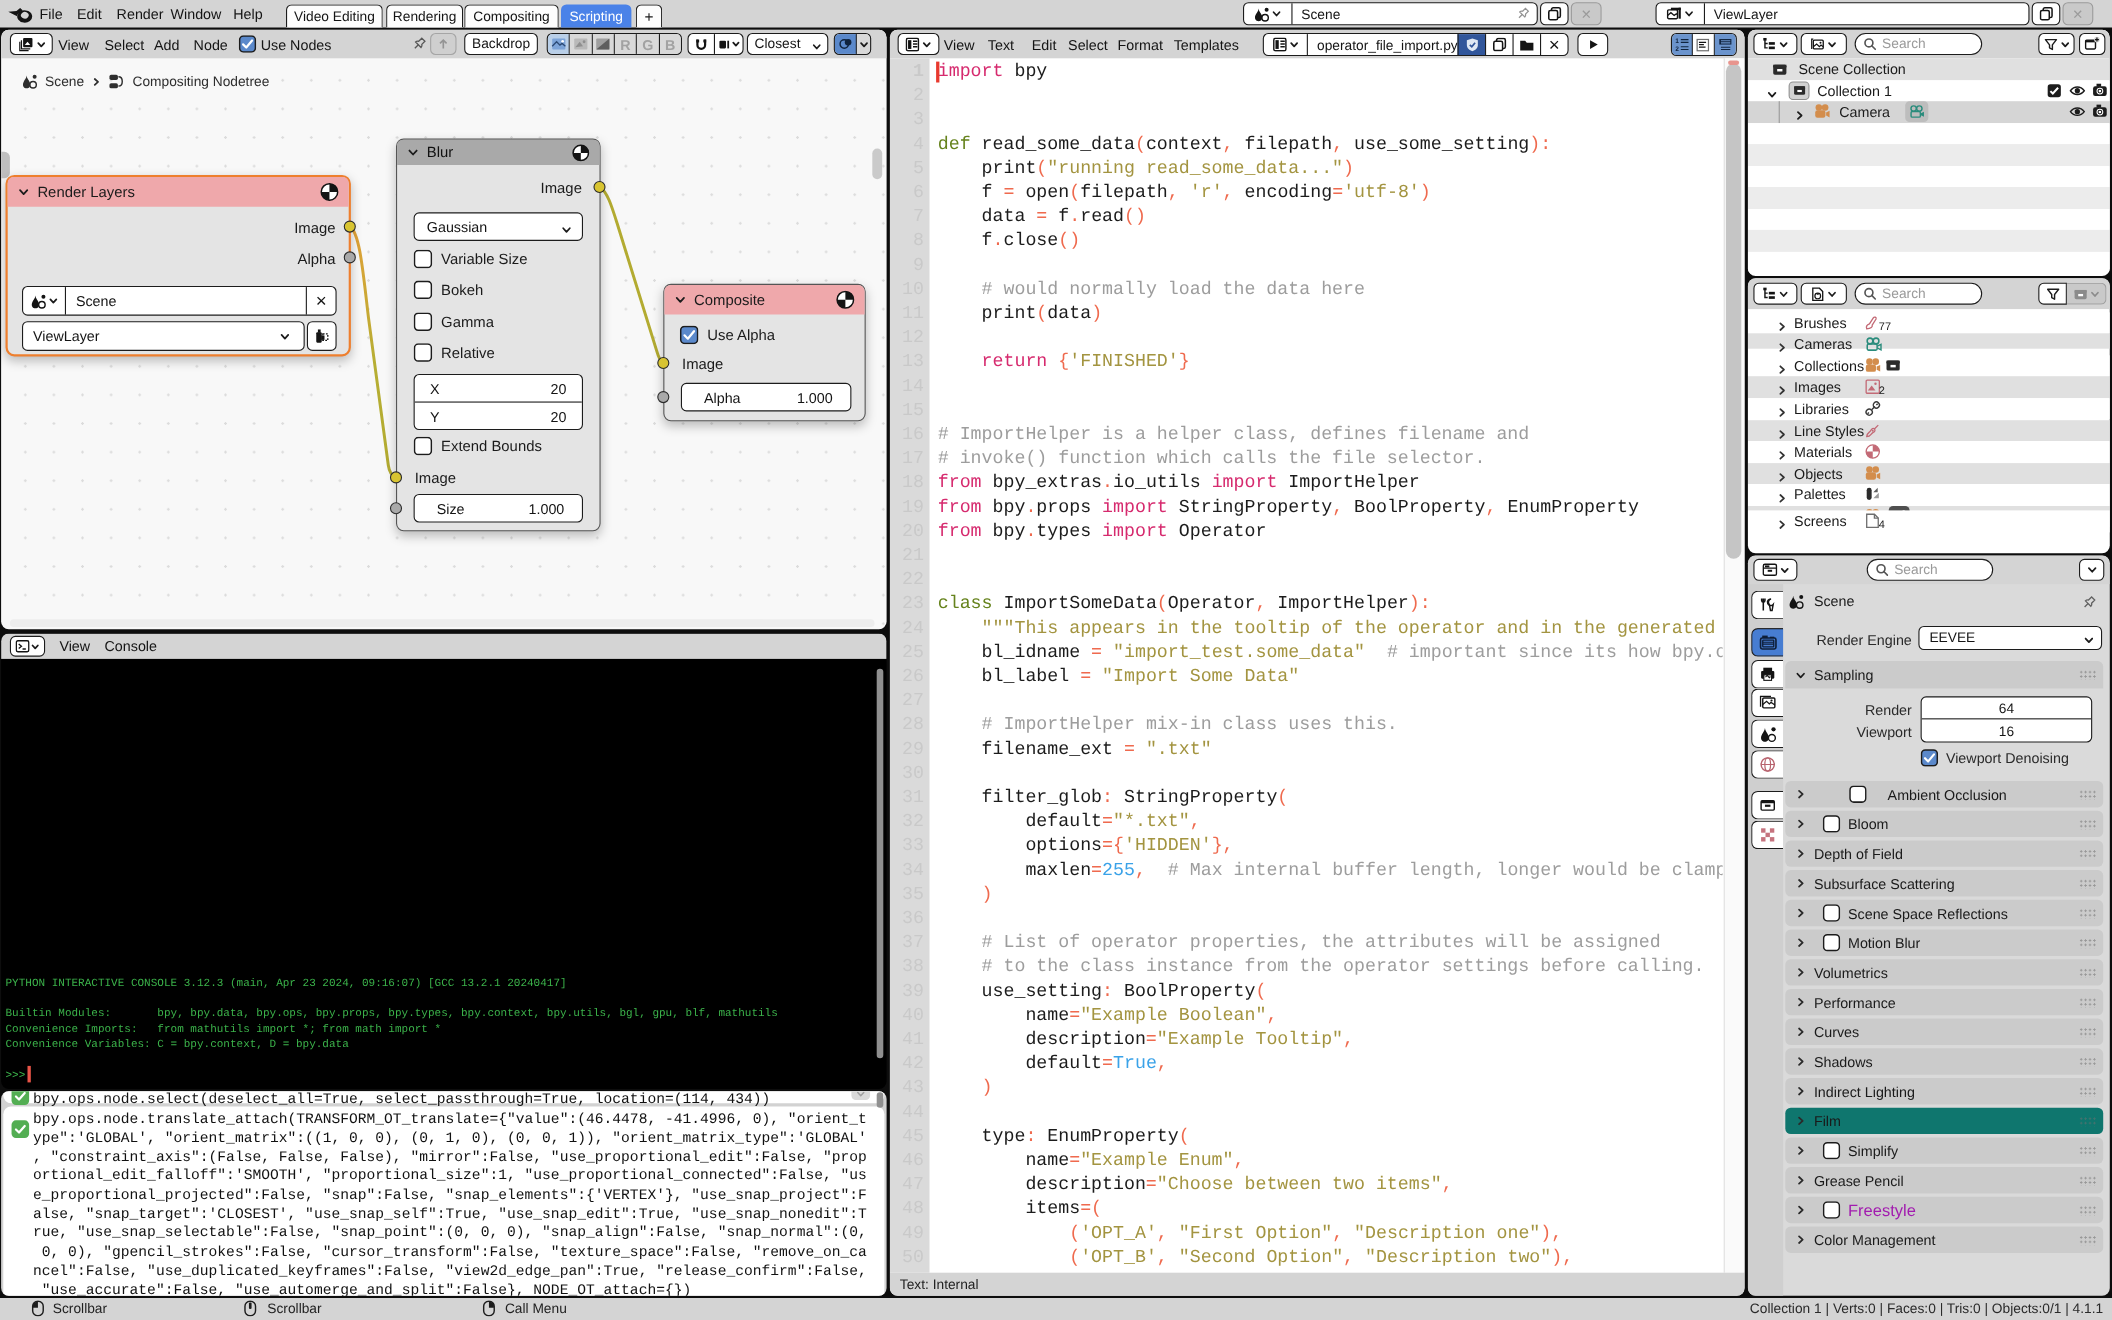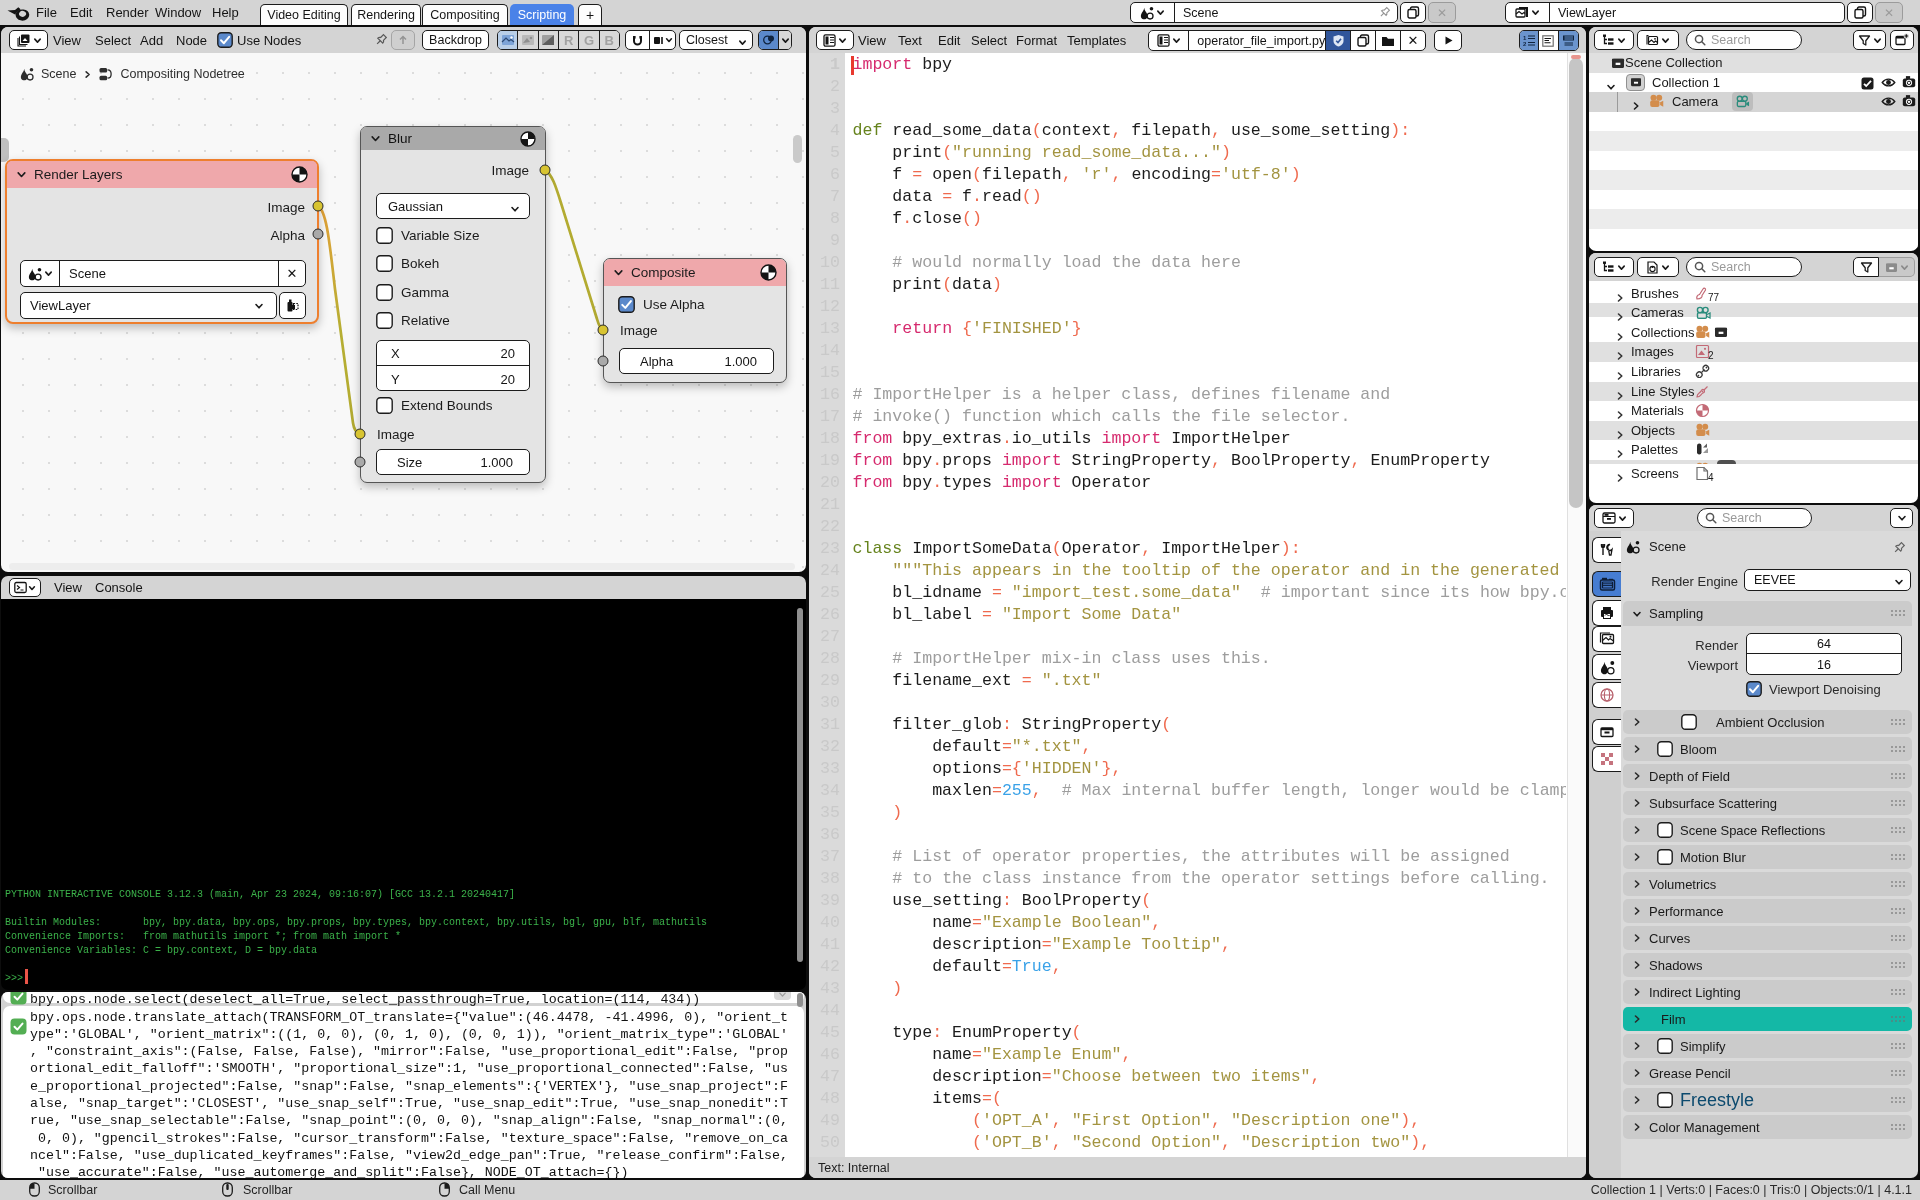--- a/index.html
+++ b/index.html
@@ -623,21 +623,21 @@
     </div>
     <div style="position:absolute;left:301px;top:3px;width:24px;height:20px;background:#fff;border:1.3px solid #1c1c1c;border-radius:5px;display:flex;align-items:center;justify-content:center">
       <svg width="14" height="14" viewBox="0 0 14 14">
         <rect x="1" y="3.5" width="9" height="8" rx="1" fill="none" stroke="#141414" stroke-width="1.3"></rect>
         <rect x="1" y="3.5" width="9" height="2" fill="#141414"></rect>
         <circle cx="11.3" cy="3" r="2.6" fill="#d4d4d4"></circle>
         <path d="M11.3 1.2 V4.8 M9.5 3 H13.1" stroke="#141414" stroke-width="1.1"></path>
       </svg>
     </div>
     <div style="position:absolute;left:0;top:26px;width:100%;height:19.5px;background:#e0e0e0;display:flex;align-items:center">
-      <div style="margin-left:22px;display:flex;align-items:center;gap:0">
+      <div style="margin-left:22px;display:flex;align-items:center;gap:10px">
         <svg width="14" height="14" viewBox="0 0 14 14" style="">
           <rect x="1" y="2.8000000000000003" width="12" height="9.1" rx="1.5" fill="#2b2b2b"></rect>
           <rect x="1" y="2.8000000000000003" width="12" height="2.52" fill="#2b2b2b"></rect>
           <rect x="4.62" y="6.72" width="4.760000000000001" height="2.24" fill="#fff"></rect>
         </svg>
         <span style="font-size:13px;color:#1a1a1a">Scene Collection</span>
       </div>
     </div>
     <div style="position:absolute;left:0;top:45.5px;width:100%;height:19.5px;background:#fff">
       <div style="position:absolute;left:17px;top:5px"><svg width="10" height="10" viewBox="0 0 10 10" style="">
@@ -1122,21 +1122,21 @@
       <span style="font-size:13px;color:#1a1a1a">Shadows</span>
       <div class="dots"></div>
     </div>
     <div style="position:absolute;left:34px;top:475px;width:289px;height:24px;background:#cbcbcb;border-radius:5px;display:flex;align-items:center;padding-left:9px;gap:7px">
       <svg width="10" height="10" viewBox="0 0 10 10" style="">
         <path d="M3.5 2.0 L6.800000000000001 5.0 L3.5 8.0" fill="none" stroke="#2a2a2a" stroke-width="1.6" stroke-linecap="round" stroke-linejoin="round"></path>
       </svg>
       <span style="font-size:13px;color:#1a1a1a">Indirect Lighting</span>
       <div class="dots"></div>
     </div>
-    <div style="position:absolute;left:34px;top:502px;width:289px;height:24px;background:#14b8a6;border-radius:5px;display:flex;align-items:center;padding-left:9px;gap:19px">
+    <div style="position:absolute;left:34px;top:502px;width:289px;height:24px;background:#0f766e;border-radius:5px;display:flex;align-items:center;padding-left:9px;gap:7px">
       <svg width="10" height="10" viewBox="0 0 10 10" style="">
         <path d="M3.5 2.0 L6.800000000000001 5.0 L3.5 8.0" fill="none" stroke="#2a2a2a" stroke-width="1.6" stroke-linecap="round" stroke-linejoin="round"></path>
       </svg>
       <span style="font-size:13px;color:#1a1a1a">Film</span>
       <div class="dots"></div>
     </div>
     <div style="position:absolute;left:34px;top:529px;width:289px;height:24px;background:#cbcbcb;border-radius:5px;display:flex;align-items:center;padding-left:9px;gap:7px">
       <svg width="10" height="10" viewBox="0 0 10 10" style="">
         <path d="M3.5 2.0 L6.800000000000001 5.0 L3.5 8.0" fill="none" stroke="#2a2a2a" stroke-width="1.6" stroke-linecap="round" stroke-linejoin="round"></path>
       </svg>
@@ -1155,21 +1155,21 @@
       <div class="dots"></div>
     </div>
     <div style="position:absolute;left:34px;top:583px;width:289px;height:24px;background:#cbcbcb;border-radius:5px;display:flex;align-items:center;padding-left:9px;gap:7px">
       <svg width="10" height="10" viewBox="0 0 10 10" style="">
         <path d="M3.5 2.0 L6.800000000000001 5.0 L3.5 8.0" fill="none" stroke="#2a2a2a" stroke-width="1.6" stroke-linecap="round" stroke-linejoin="round"></path>
       </svg>
       <span style="width:1px"></span>
       <svg width="16" height="16" viewBox="0 0 16 16" style="">
         <rect x="0.8" y="0.8" width="14.4" height="14.4" rx="3.5" fill="#fff" stroke="#1c1c1c" stroke-width="1.4"></rect>
       </svg>
-      <span style="font-size:18px;color:#0c4a6e">Freestyle</span>
+      <span style="font-size:15px;color:#a21caf">Freestyle</span>
       <div class="dots"></div>
     </div>
     <div style="position:absolute;left:34px;top:610px;width:289px;height:24px;background:#cbcbcb;border-radius:5px;display:flex;align-items:center;padding-left:9px;gap:7px">
       <svg width="10" height="10" viewBox="0 0 10 10" style="">
         <path d="M3.5 2.0 L6.800000000000001 5.0 L3.5 8.0" fill="none" stroke="#2a2a2a" stroke-width="1.6" stroke-linecap="round" stroke-linejoin="round"></path>
       </svg>
       <span style="font-size:13px;color:#1a1a1a">Color Management</span>
       <div class="dots"></div>
     </div>
   </div>

